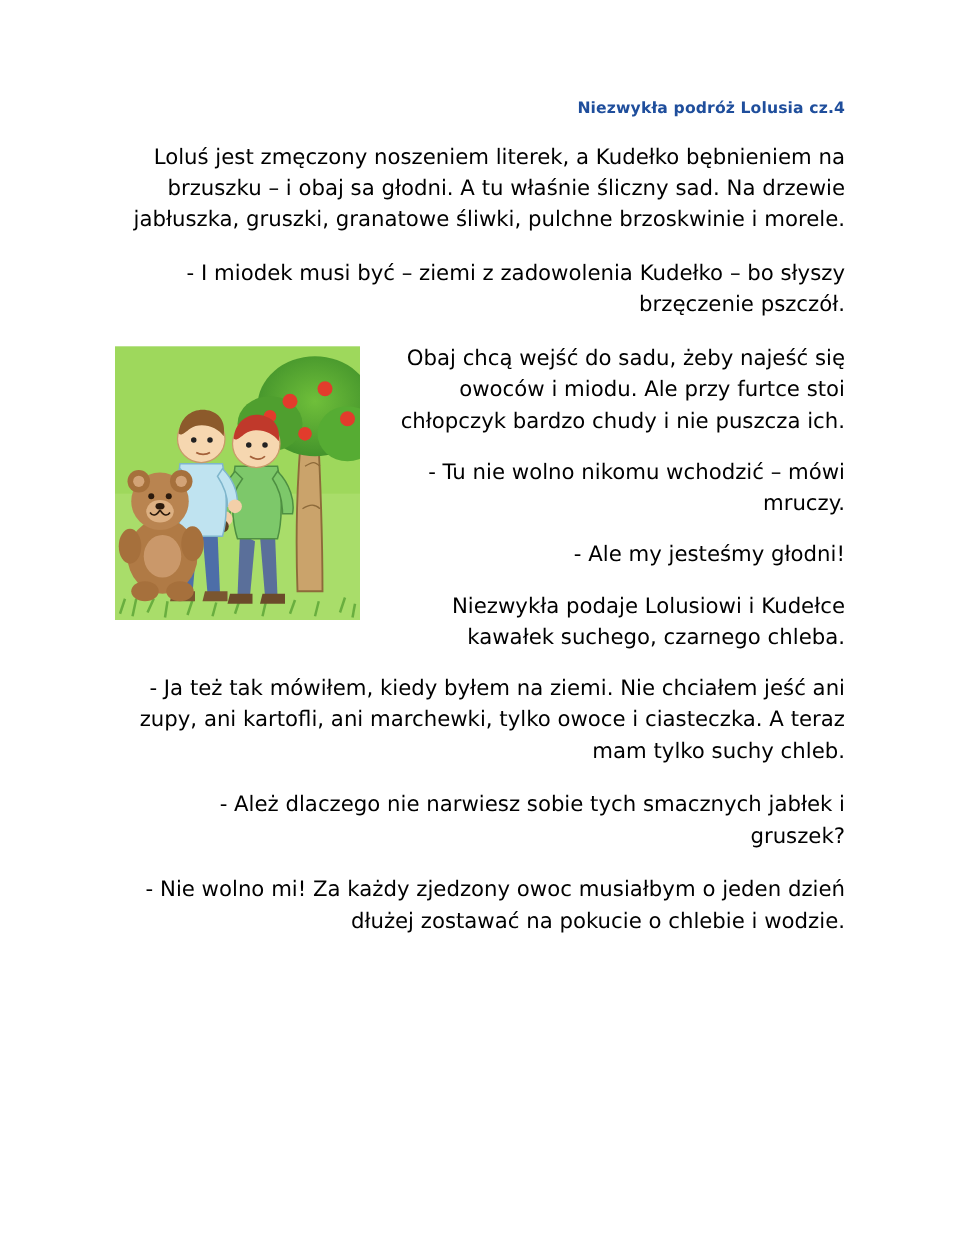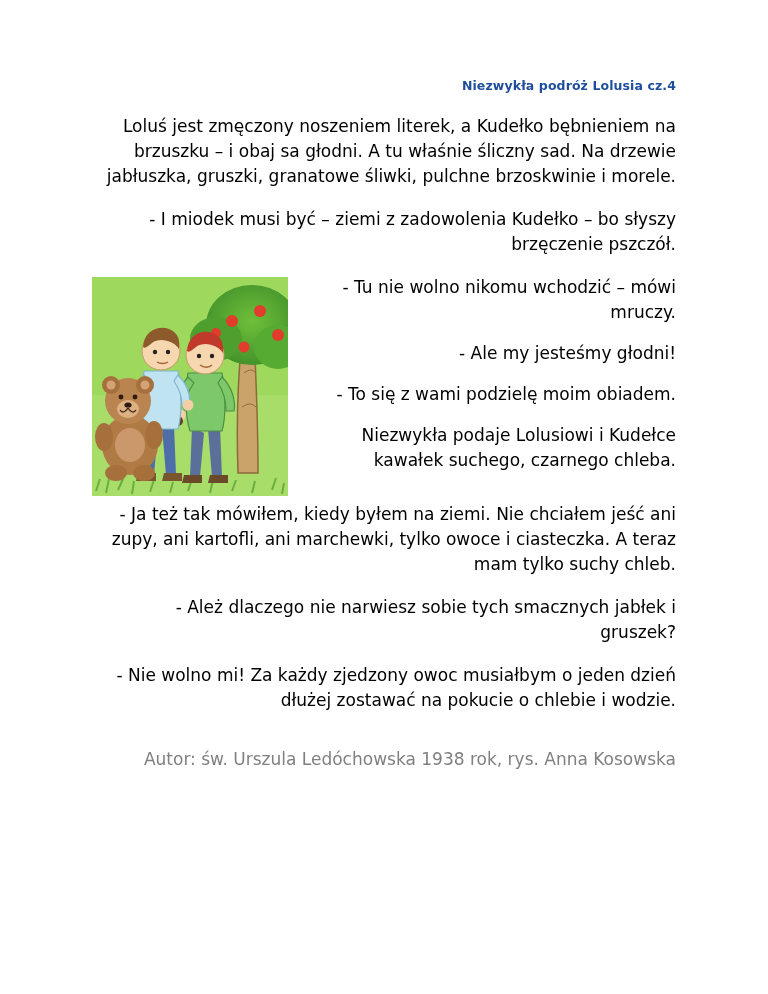--- a/index.html
+++ b/index.html
@@ -167,28 +167,27 @@
         <path d="M36 131 C33 136 30 136 28 133" fill="none" stroke="#2b1a0d" stroke-width="1.2"></path>
         <path d="M36 131 C39 136 42 136 44 133" fill="none" stroke="#2b1a0d" stroke-width="1.2"></path>
         <ellipse cx="12" cy="160" rx="9" ry="14" fill="#a6703c"></ellipse>
         <ellipse cx="62" cy="158" rx="9" ry="14" fill="#a6703c"></ellipse>
         <ellipse cx="38" cy="168" rx="15" ry="17" fill="#d3a377" opacity="0.75"></ellipse>
         <ellipse cx="24" cy="196" rx="11" ry="8" fill="#a6703c"></ellipse>
         <ellipse cx="52" cy="196" rx="11" ry="8" fill="#a6703c"></ellipse>
       </svg>
     </div>
 
+    <p class="body-text spacer-after-figure">Obaj chcą wejść do sadu, żeby najeść się owoców i miodu. Ale przy furtce stoi chłopczyk bardzo chudy i nie puszcza ich.</p>
     <p class="body-text">- Tu nie wolno nikomu wchodzić – mówi mruczy.</p>
     <p class="body-text">- Ale my jesteśmy głodni!</p>
-    <p class="body-text">- To się z wami podzielę moim obiadem.</p>
     <p class="body-text">Niezwykła podaje Lolusiowi i Kudełce kawałek suchego, czarnego chleba.</p>
 
   </div>
 
   <div class="clearer"></div>
 
   <p class="body-text">- Ja też tak mówiłem, kiedy byłem na ziemi. Nie chciałem jeść ani zupy, ani kartofli, ani marchewki, tylko owoce i ciasteczka. A teraz mam tylko suchy chleb.</p>
   <p class="body-text">- Ależ dlaczego nie narwiesz sobie tych smacznych jabłek i gruszek?</p>
   <p class="body-text">- Nie wolno mi! Za każdy zjedzony owoc musiałbym o jeden dzień dłużej zostawać na pokucie o chlebie i wodzie.</p>
 
-  <p class="author">Autor: św. Urszula Ledóchowska 1938 rok, rys. Anna Kosowska</p>
 
 </div>
 
 </body></html>

